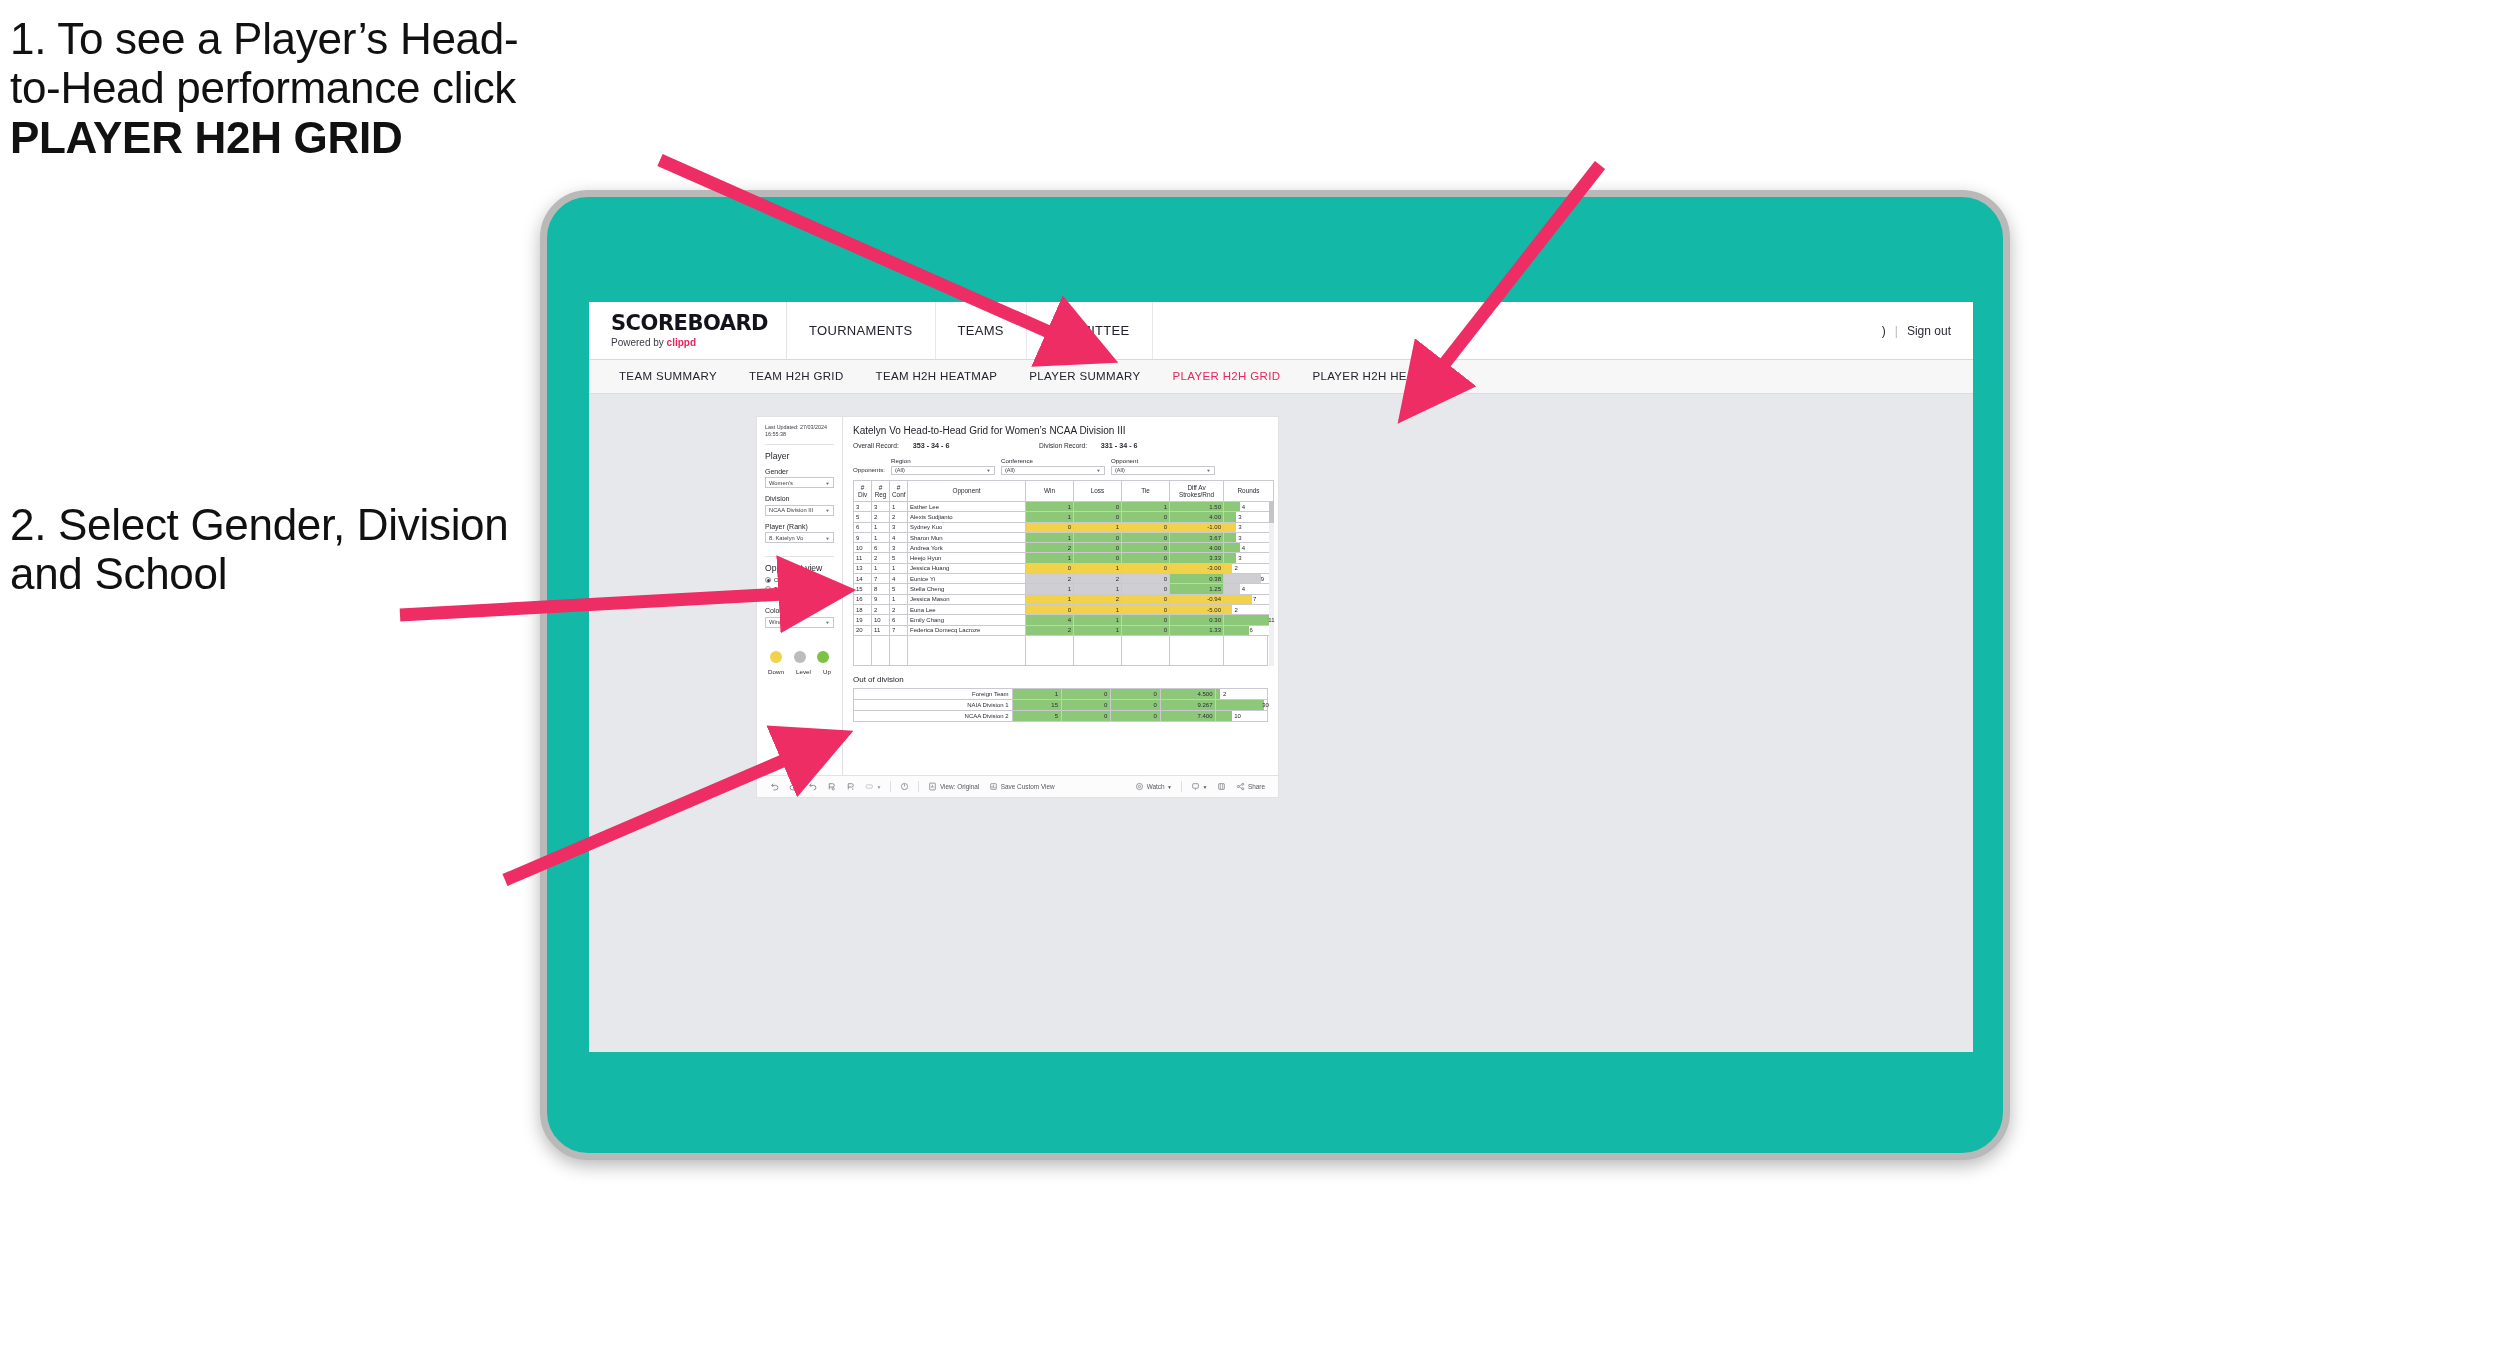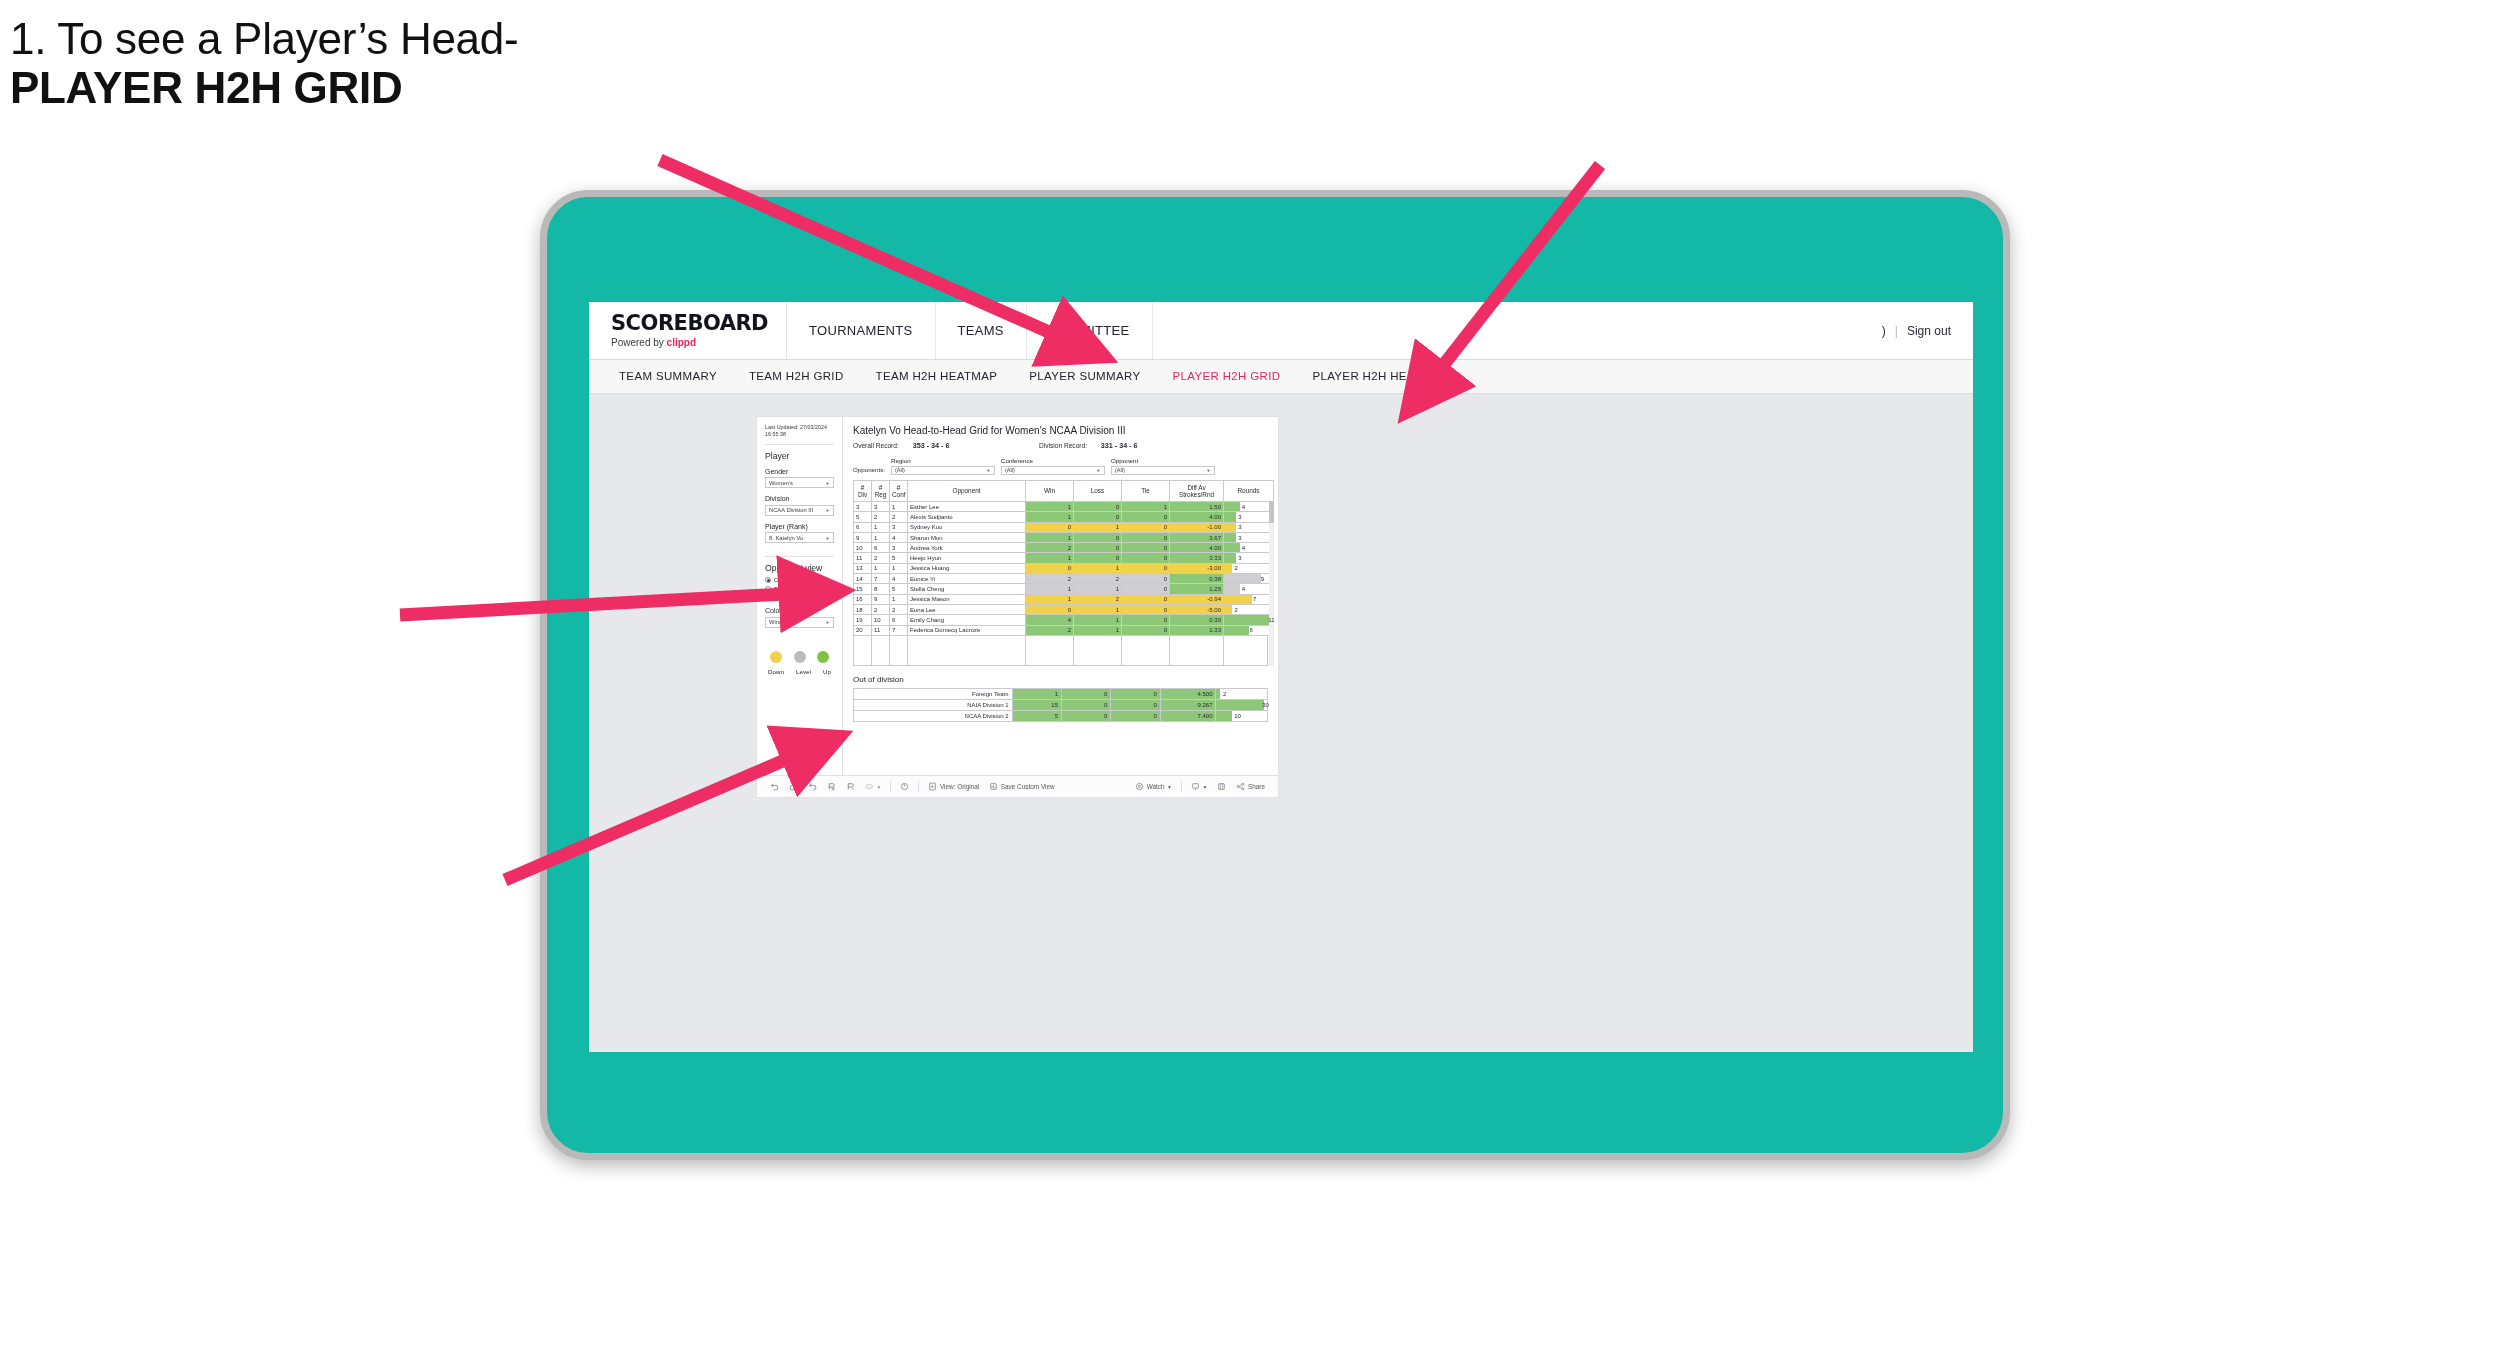--- a/index.html
+++ b/index.html
@@ -189,23 +189,25 @@
   .vsep { width: 1px; height: 11px; background: #dedee2; margin: 0 4px; }
   .tb-spacer { flex: 1; }
 </style>
 </head>
 <body>
 
 <div id="root">
 
   <div class="anno" id="anno1">
     <div>1. To see a Player’s Head-</div>
+    <div>to-Head performance click</div>
     <b>PLAYER H2H GRID</b>
   </div>
 
+  <div class="anno" id="anno2">2. Select Gender, Division and School</div>
 
 
 
   <div id="tablet">
     <div id="screen">
 
       <div class="site-header">
         <div class="brand">
           <div class="brand-name">SCOREBOARD</div>
           <div class="brand-sub"><span>Powered by </span><span class="pink">clippd</span></div>

